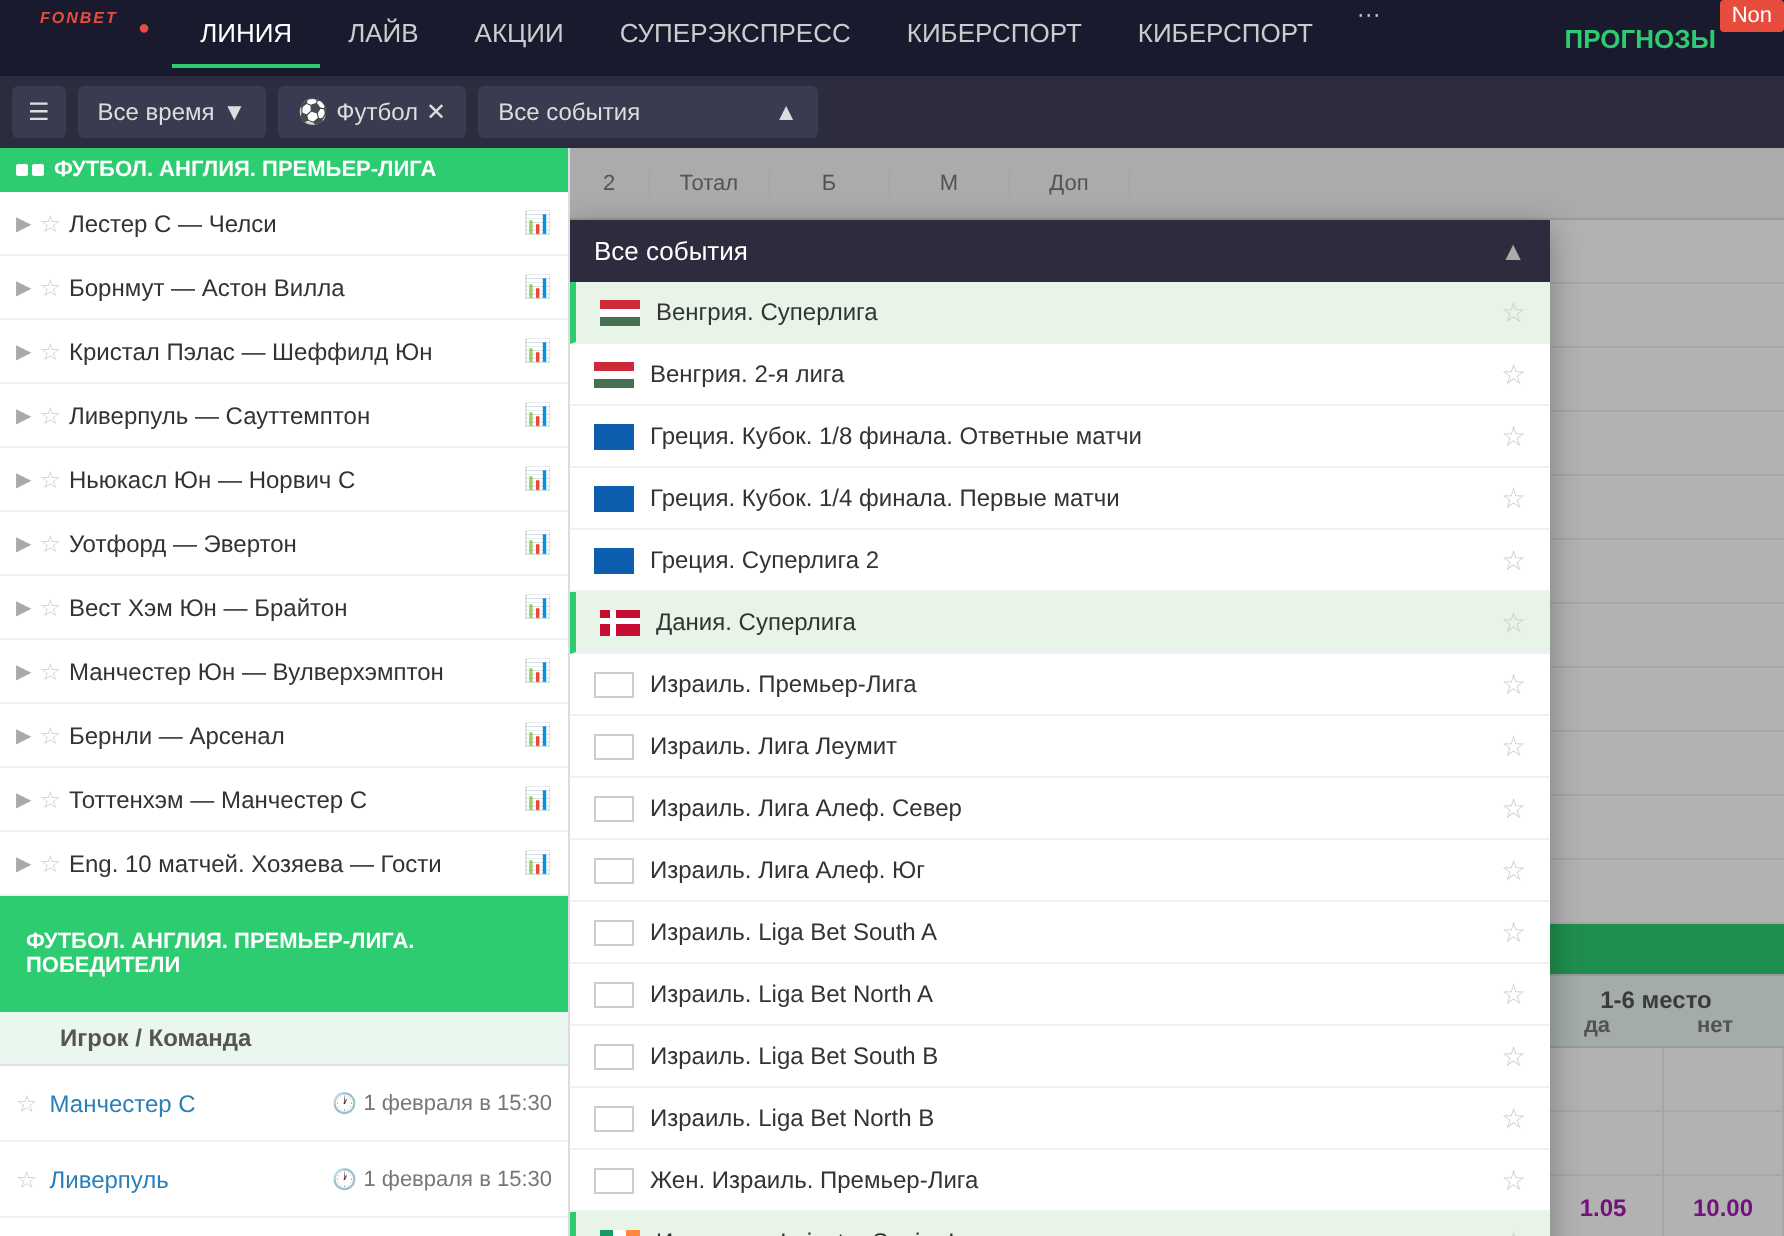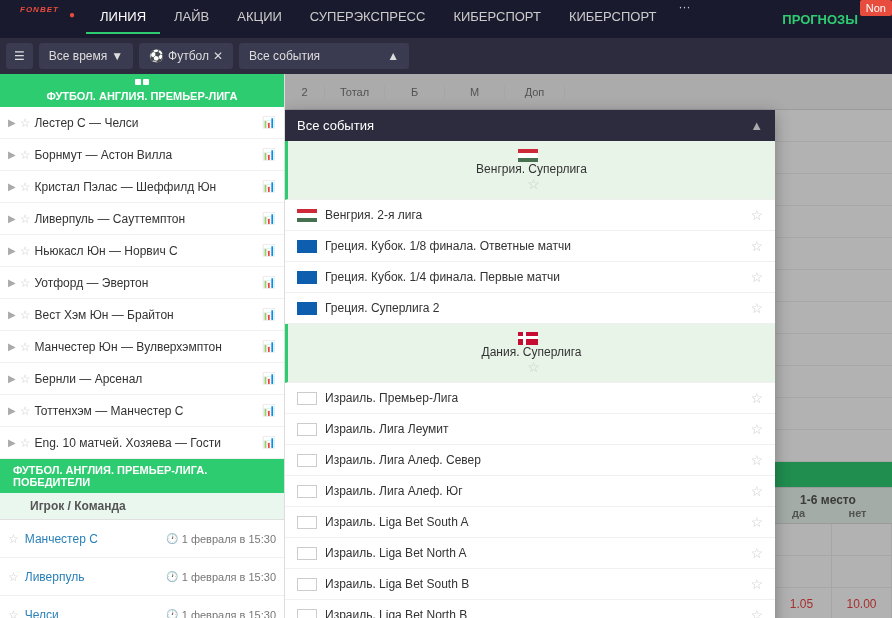--- a/index.html
+++ b/index.html
@@ -19,57 +19,57 @@
     .toolbar-btn { background: #3a3a50; color: #ddd; border: none; border-radius: 3px; padding: 4px 8px; cursor: pointer; display: flex; align-items: center; gap: 4px; font-size: 12px; height: 26px; white-space: nowrap; }
     .dropdown-btn { background: #3a3a50; color: #ddd; border: none; border-radius: 3px; padding: 4px 10px; cursor: pointer; display: flex; align-items: center; gap: 4px; font-size: 12px; height: 26px; }
 
     
     .main { display: flex; height: calc(618px - 74px); position: relative; }
 
     
     .left-panel { width: 285px; background: #fff; overflow-y: auto; border-right: 1px solid #ddd; flex-shrink: 0; }
 
     
-    .cat-header { background: #2ecc71; color: #fff; padding: 5px 8px; font-size: 11px; font-weight: bold; display: flex; align-items: center; gap: 5px; flex-direction: column; }
+    .cat-header { background: #2ecc71; color: #fff; padding: 5px 8px; font-size: 11px; font-weight: bold; display: flex; align-items: center; gap: 5px; }
     .cat-header .dots { display: flex; gap: 2px; }
     .cat-header .dot { width: 6px; height: 6px; background: #fff; border-radius: 1px; }
 
     
     .match-row { display: flex; align-items: center; padding: 5px 8px; border-bottom: 1px solid #f0f0f0; height: 32px; }
     .match-row .expand { color: #aaa; margin-right: 4px; cursor: pointer; font-size: 10px; }
     .match-row .star { color: #ccc; margin-right: 4px; cursor: pointer; }
     .match-row .team-name { color: #333; font-size: 12px; flex: 1; cursor: pointer; }
     .match-row .stats-icon { color: #aaa; margin-left: 4px; font-size: 11px; cursor: pointer; }
 
     
-    .winner-header { background: #2ecc71; color: #fff; padding: 5px 8px; font-size: 11px; font-weight: bold; display: flex; align-items: center; gap: 5px; }
+    .winner-header { background: #2ecc71; color: #fff; padding: 17px 8px; font-size: 11px; font-weight: bold; display: flex; align-items: center; gap: 5px; }
 
     
     .right-panel { flex: 1; background: #fff; position: relative; overflow: hidden; }
     .bet-header { display: flex; background: #f5f5f5; border-bottom: 1px solid #ddd; height: 36px; align-items: center; }
     .bet-col { text-align: center; color: #777; font-size: 11px; border-right: 1px solid #eee; display: flex; align-items: center; justify-content: center; }
     .col-1 { width: 40px; }
     .col-2 { width: 60px; }
     .col-b { width: 60px; }
     .col-m { width: 60px; }
     .col-dop { width: 60px; }
 
     .bet-row { display: flex; align-items: center; height: 32px; border-bottom: 1px solid #f0f0f0; }
     .bet-cell { text-align: center; font-size: 12px; color: #333; border-right: 1px solid #eee; height: 32px; display: flex; align-items: center; justify-content: center; }
-    .bet-cell.clickable { cursor: pointer; color: #ef4444; font-weight: normal; }
+    .bet-cell.clickable { cursor: pointer; color: #a21caf; font-weight: bold; }
     .bet-cell.dop { color: #e74c3c; }
 
     
     .dropdown-overlay { position: absolute; top: 0; left: 0; width: 100%; height: 100%; background: rgba(0,0,0,0.3); z-index: 10; }
     .dropdown-menu { position: absolute; top: 36px; left: 0; width: 490px; background: #fff; box-shadow: 0 4px 15px rgba(0,0,0,0.3); z-index: 20; max-height: 560px; overflow-y: auto; }
     .dropdown-header { background: #2c2c3e; color: #fff; padding: 8px 12px; display: flex; align-items: center; justify-content: space-between; font-size: 13px; }
     .dropdown-header .arrow { color: #aaa; }
 
     .dropdown-item { display: flex; align-items: center; padding: 7px 12px; border-bottom: 1px solid #f0f0f0; cursor: pointer; }
-    .dropdown-item.highlighted { background: #e8f4e8; border-left: 3px solid #2ecc71; flex-direction: column; }
+    .dropdown-item.highlighted { background: #e8f4e8; border-left: 3px solid #2ecc71; }
     .dropdown-item .flag { width: 20px; height: 14px; margin-right: 8px; flex-shrink: 0; display: flex; align-items: center; }
     .dropdown-item .item-text { color: #333; font-size: 12px; flex: 1; }
     .dropdown-item .item-star { color: #ccc; margin-left: 4px; cursor: pointer; font-size: 14px; }
 
     
     .flag-hu { background: linear-gradient(to bottom, #CE2939 33%, #fff 33%, #fff 66%, #477050 66%); width: 20px; height: 13px; }
     .flag-gr { background: #0D5EAF; position: relative; width: 20px; height: 13px; }
     .flag-dk { background: #C60C30; width: 20px; height: 13px; position: relative; }
     .flag-dk::before { content: ''; position: absolute; left: 5px; top: 0; width: 3px; height: 13px; background: #fff; }
     .flag-dk::after { content: ''; position: absolute; left: 0; top: 4px; width: 20px; height: 3px; background: #fff; }

